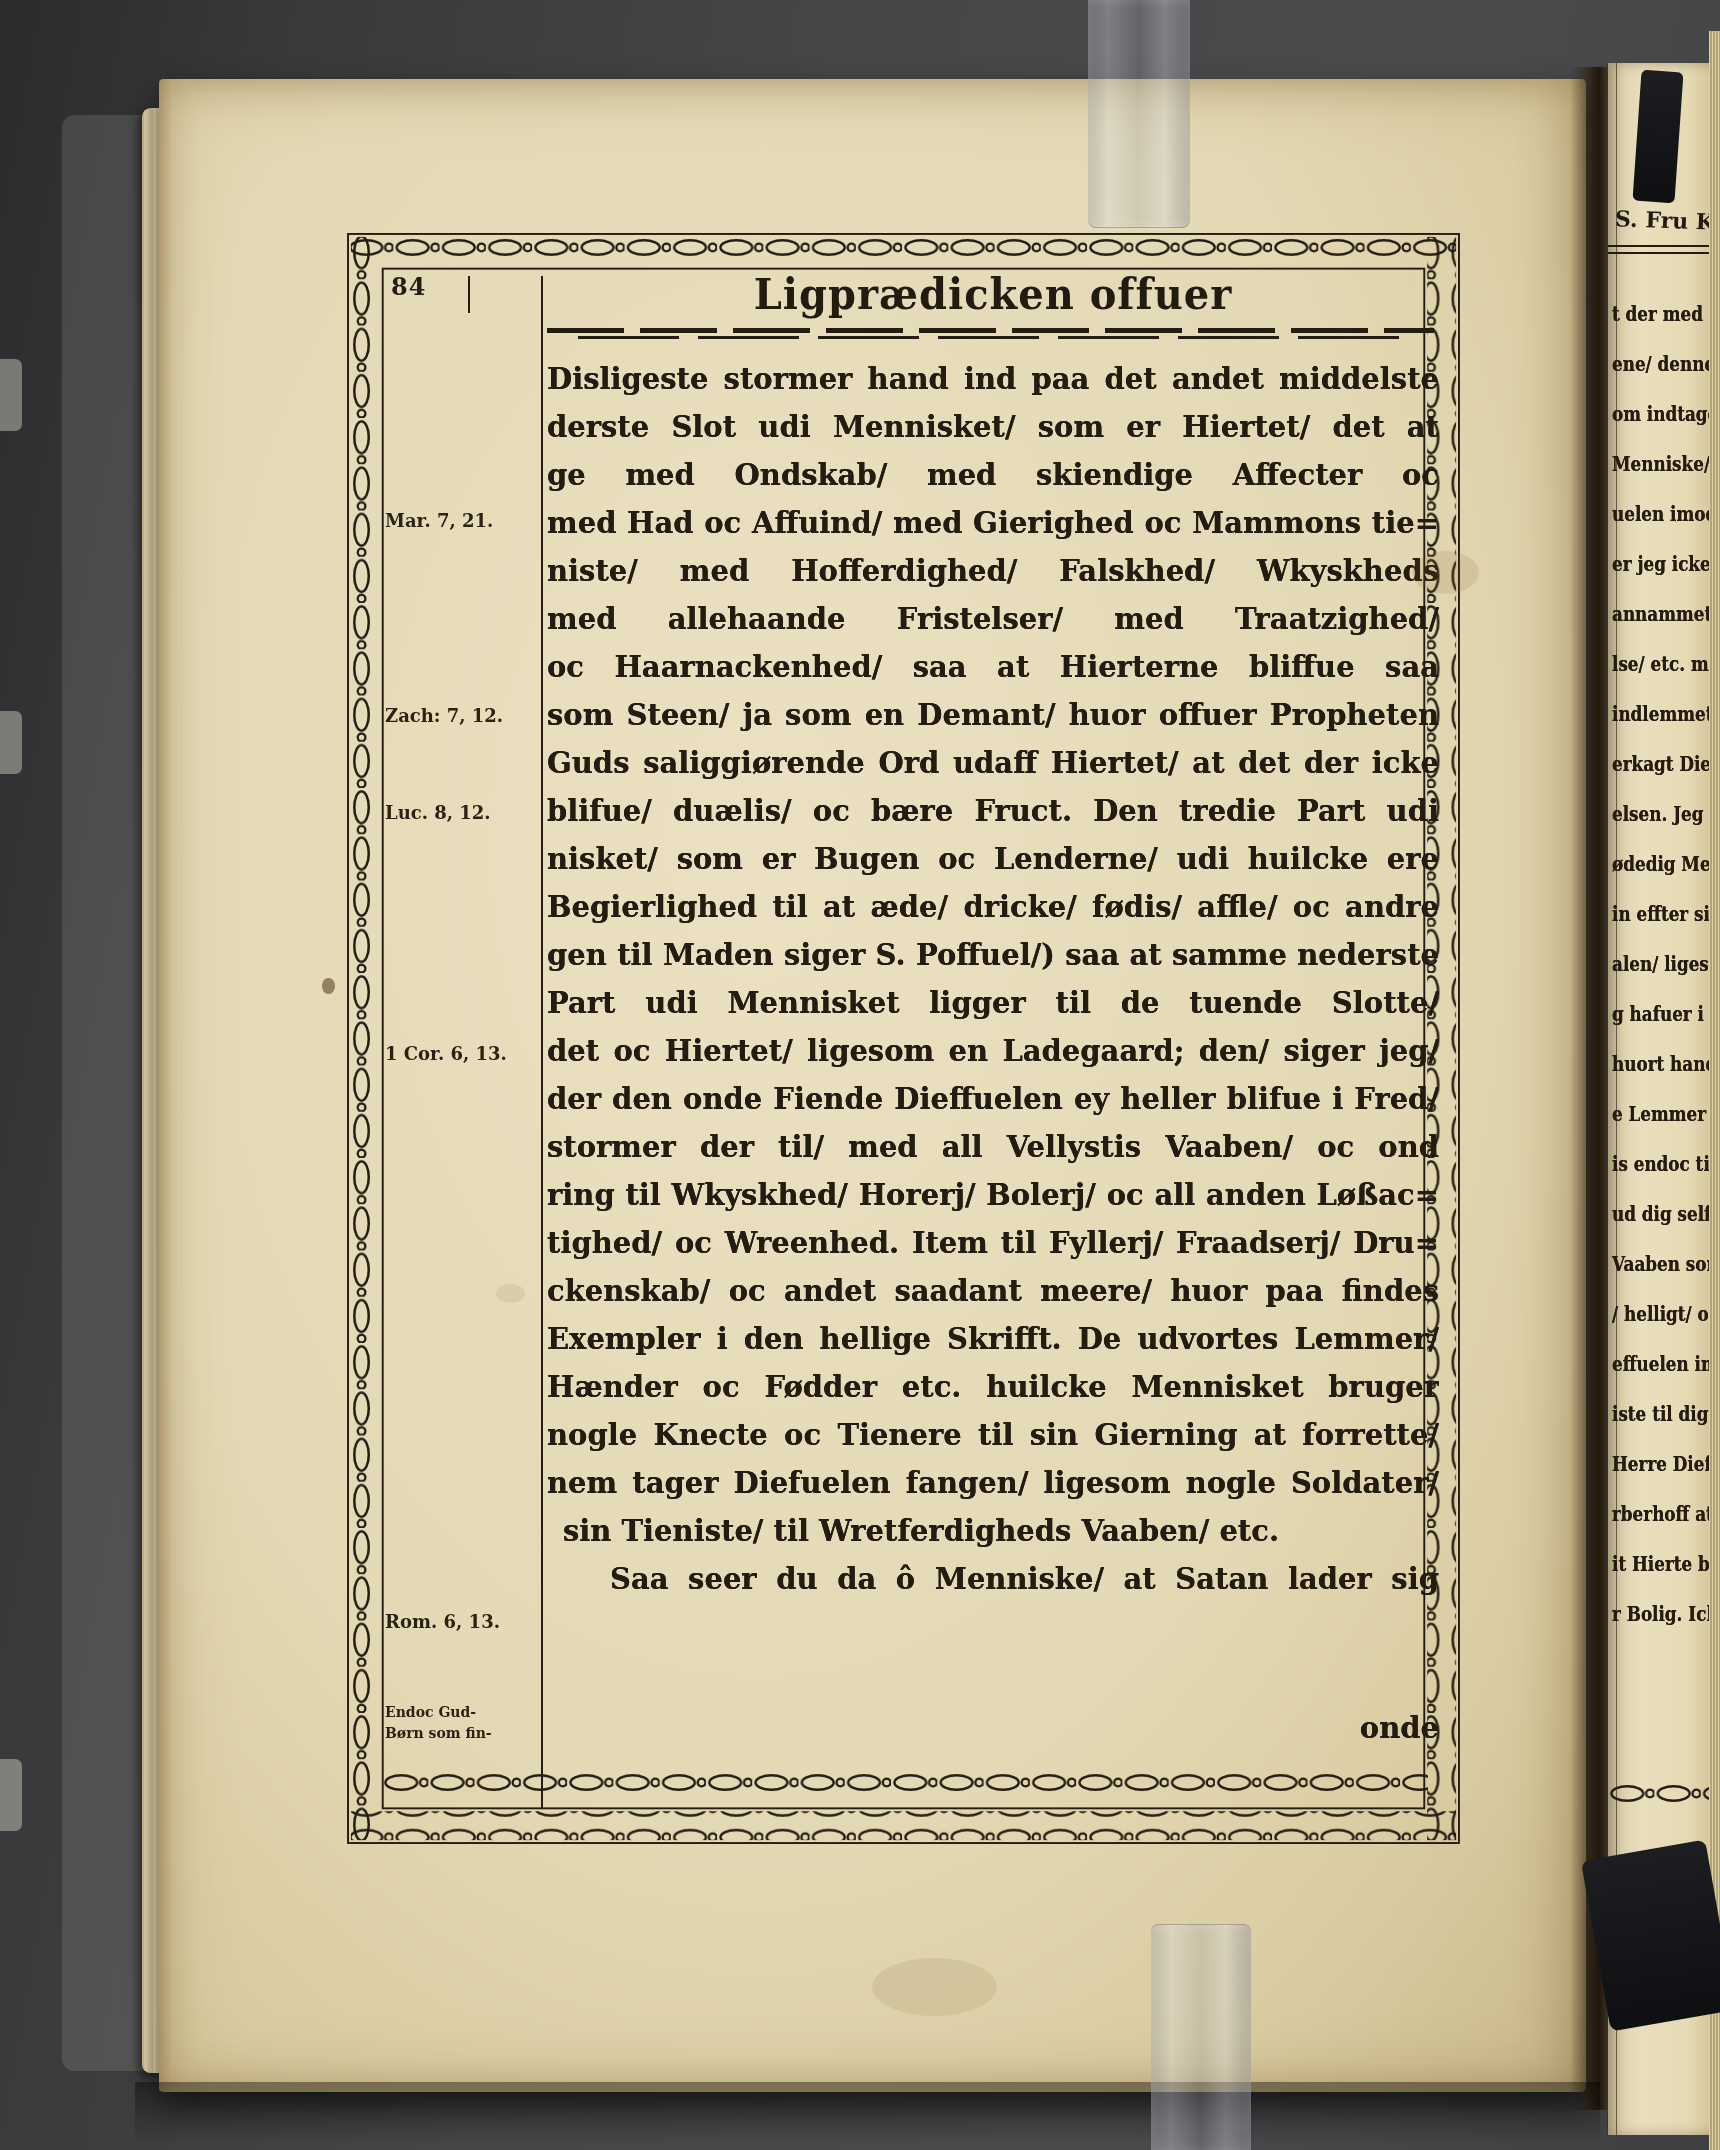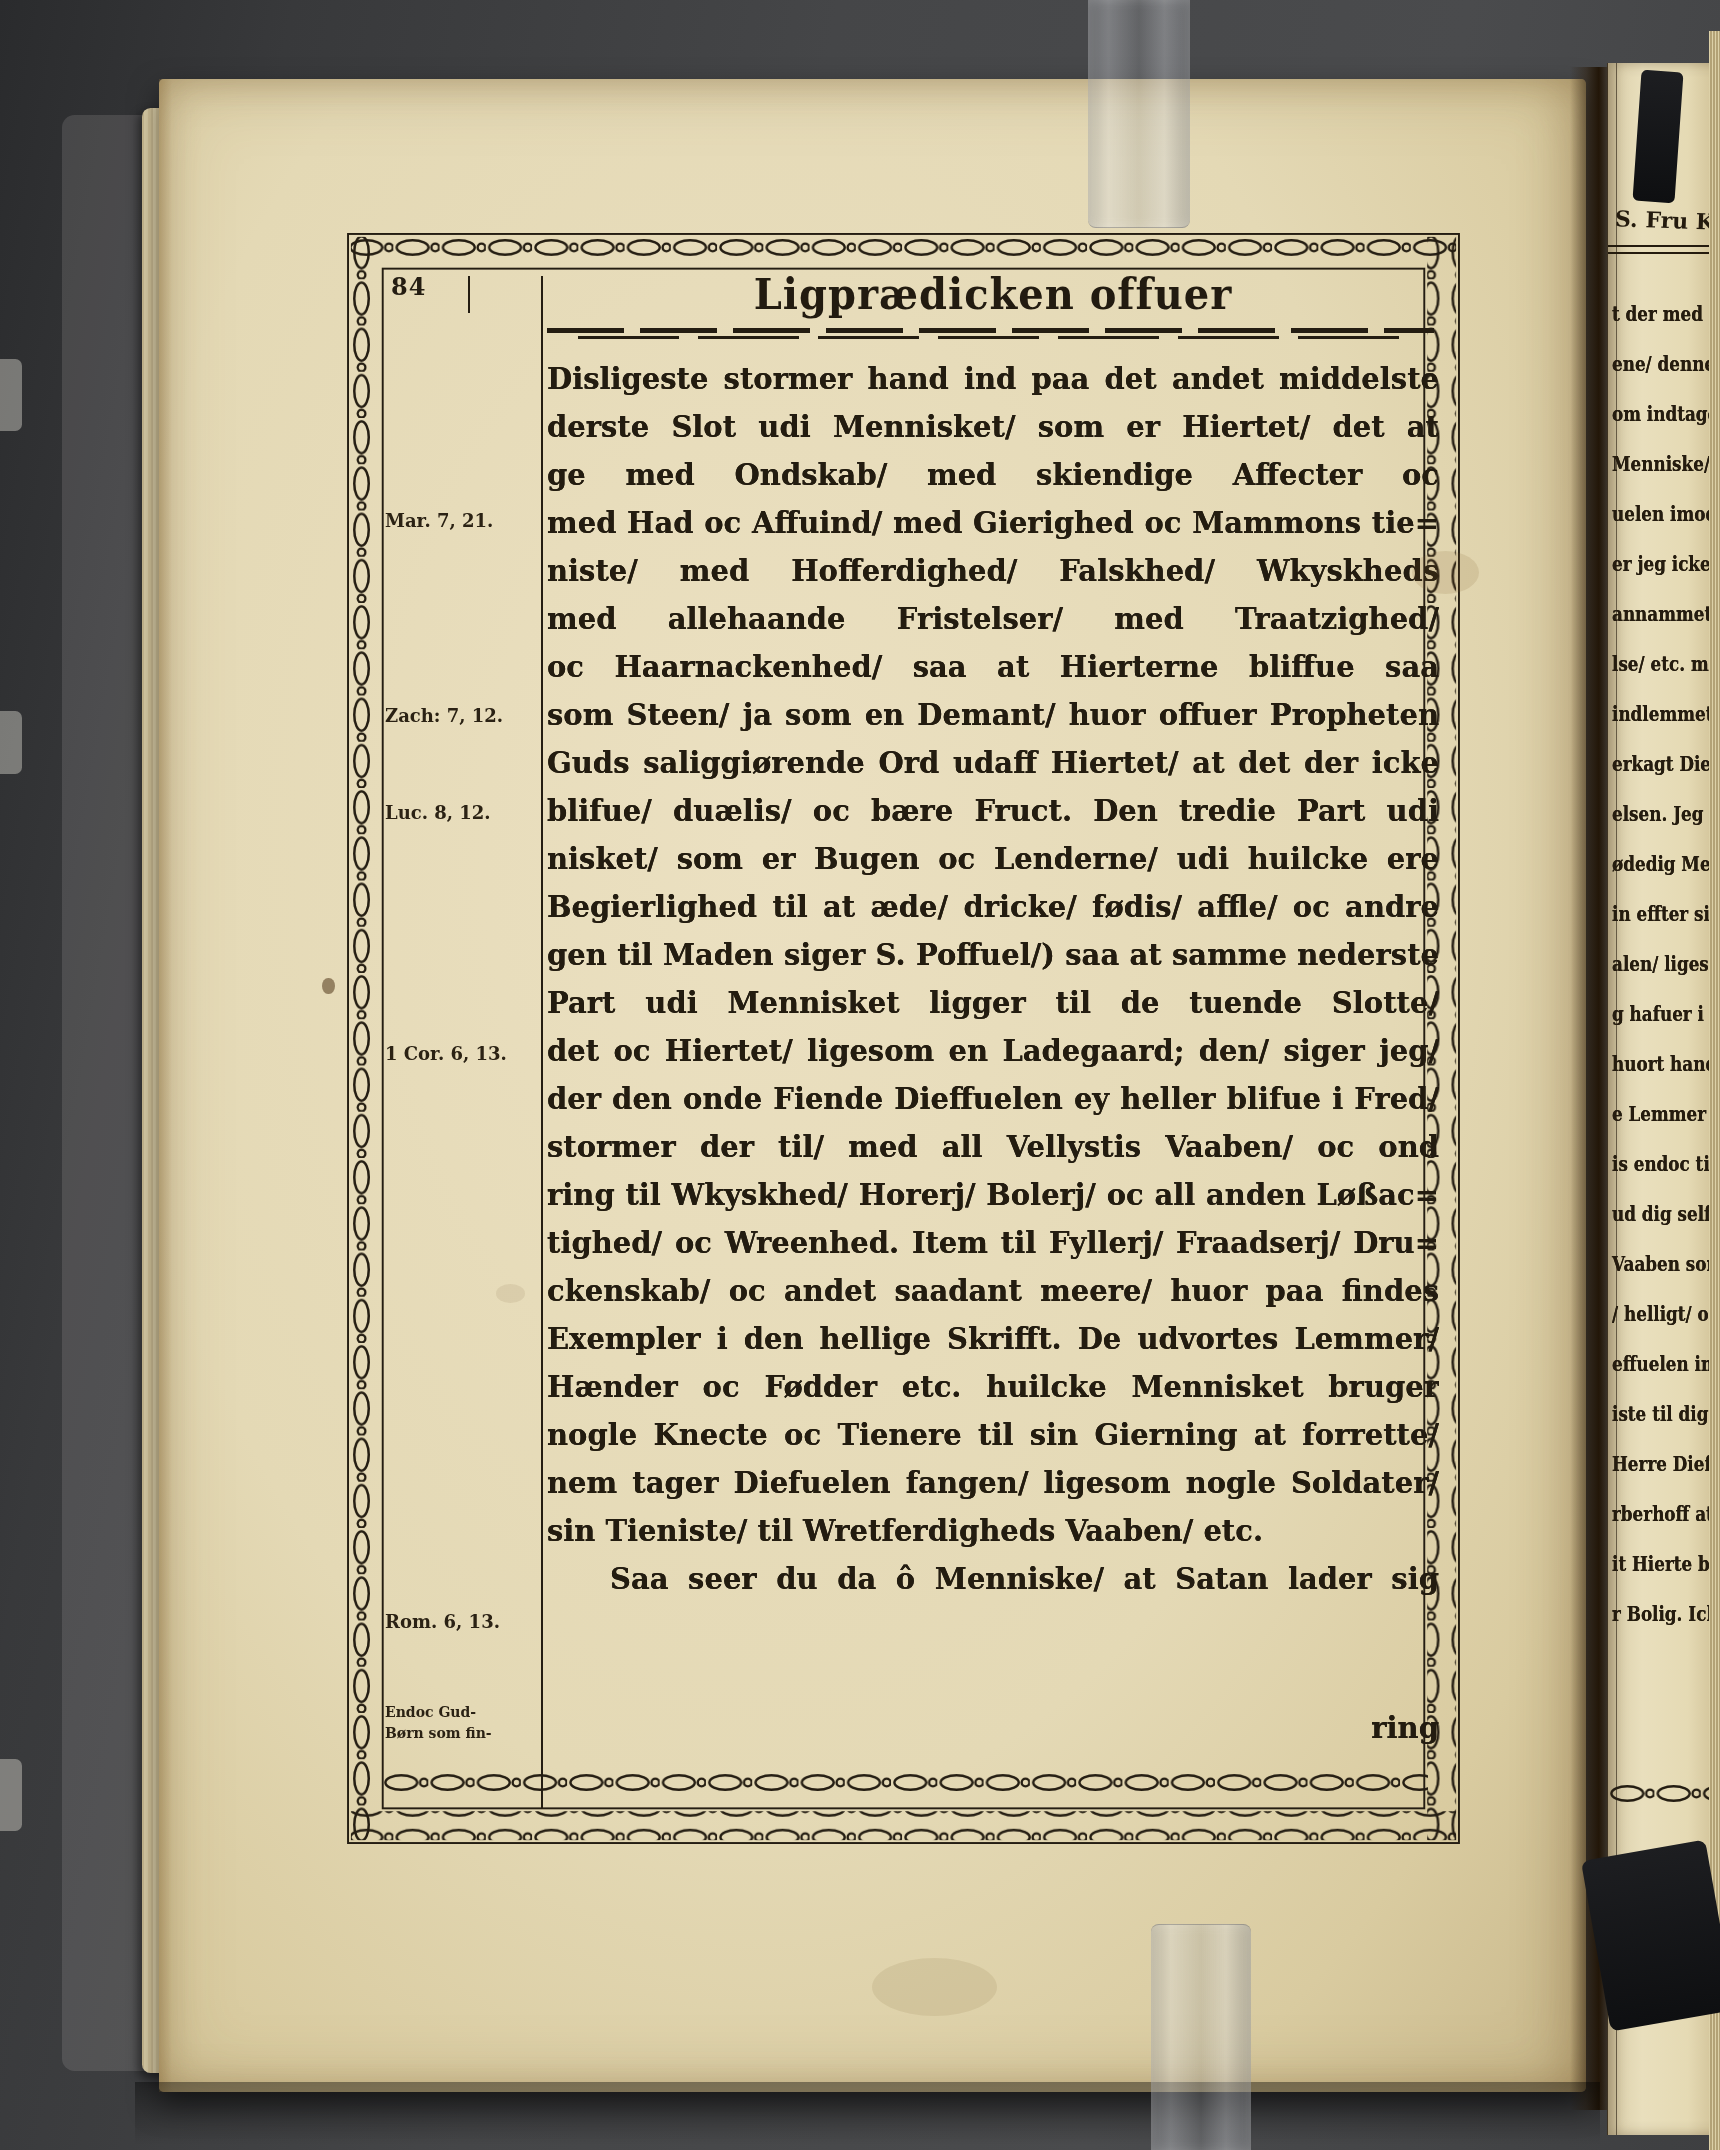--- a/index.html
+++ b/index.html
@@ -32,21 +32,21 @@
   .hrule2{position:absolute;left:419px;top:257px;width:824px;height:3.4px;
     background:repeating-linear-gradient(90deg,#241d12 0 101px,transparent 101px 120px);}
   .vdivider{position:absolute;left:382px;top:197px;width:1.9px;height:1532px;background:#241d12;}
   .margin-notes{position:absolute;left:226px;top:0;width:150px;height:100%;}
   .mn{position:absolute;left:0;font-size:18px;font-weight:700;color:#2b2214;white-space:nowrap;}
   .bottom-note{position:absolute;left:226px;top:1623px;font-size:14px;font-weight:600;color:#2b2214;line-height:21px;}
   .bn{white-space:nowrap;}
   .body{position:absolute;left:388px;top:276px;width:892px;}
   .bl{width:100%;box-sizing:border-box;height:48px;line-height:48px;font-size:29px;font-weight:700;
     color:#231c10;text-align:justify;text-align-last:justify;overflow:hidden;text-shadow:0 0 0.5px #231c10;}
-  .bl.noj{text-align-last:left;}
+  .bl.noj{text-align-last:left;margin-left:16px;}
   .bl.ind{padding-left:63px;}
   .catchword{position:absolute;left:388px;top:1625px;width:892px;text-align:right;
     font-size:29px;font-weight:700;line-height:48px;color:#231c10;text-shadow:0 0 0.5px #231c10;}
   .st{position:absolute;border-radius:50%;}
   .s1{left:163px;top:899px;width:12.5px;height:16.4px;background:rgba(80,55,25,.55);}
   .s2{left:1253px;top:472px;width:67px;height:43px;background:rgba(130,95,45,.14);}
   .s3{left:713px;top:1879px;width:125px;height:58px;background:rgba(125,95,50,.12);}
   .s4{left:337px;top:1205px;width:29px;height:19px;background:rgba(110,80,40,.10);}
   
   .gutter{position:absolute;left:1570px;top:67px;width:40px;height:2043px;
@@ -161,21 +161,21 @@
         <div class="bl">tighed/ oc Wreenhed.  Item til Fyllerj/ Fraadserj/ Dru=</div>
         <div class="bl">ckenskab/ oc andet saadant meere/ huor paa findes mange</div>
         <div class="bl">Exempler i den hellige Skrifft.  De udvortes Lemmer/</div>
         <div class="bl">Hænder oc Fødder etc. huilcke Mennisket bruger ligesom</div>
         <div class="bl">nogle Knecte oc Tienere til sin Gierning at forrette/ den=</div>
         <div class="bl">nem tager Diefuelen fangen/ ligesom nogle Soldater/ til</div>
         <div class="bl noj">sin Tieniste/ til Wretferdigheds Vaaben/ etc.</div>
         <div class="bl ind">Saa seer du da ô Menniske/ at Satan lader sig</div>
       </div>
 
-    <div class="catchword">ring</div>
+    <div class="catchword">onde</div>
 
     <div class="st s1"></div>
     <div class="st s2"></div>
     <div class="st s3"></div>
     <div class="st s4"></div>
   </div>
 
   <div class="gutter"></div>
   <div class="shadow-bottom"></div>
 

